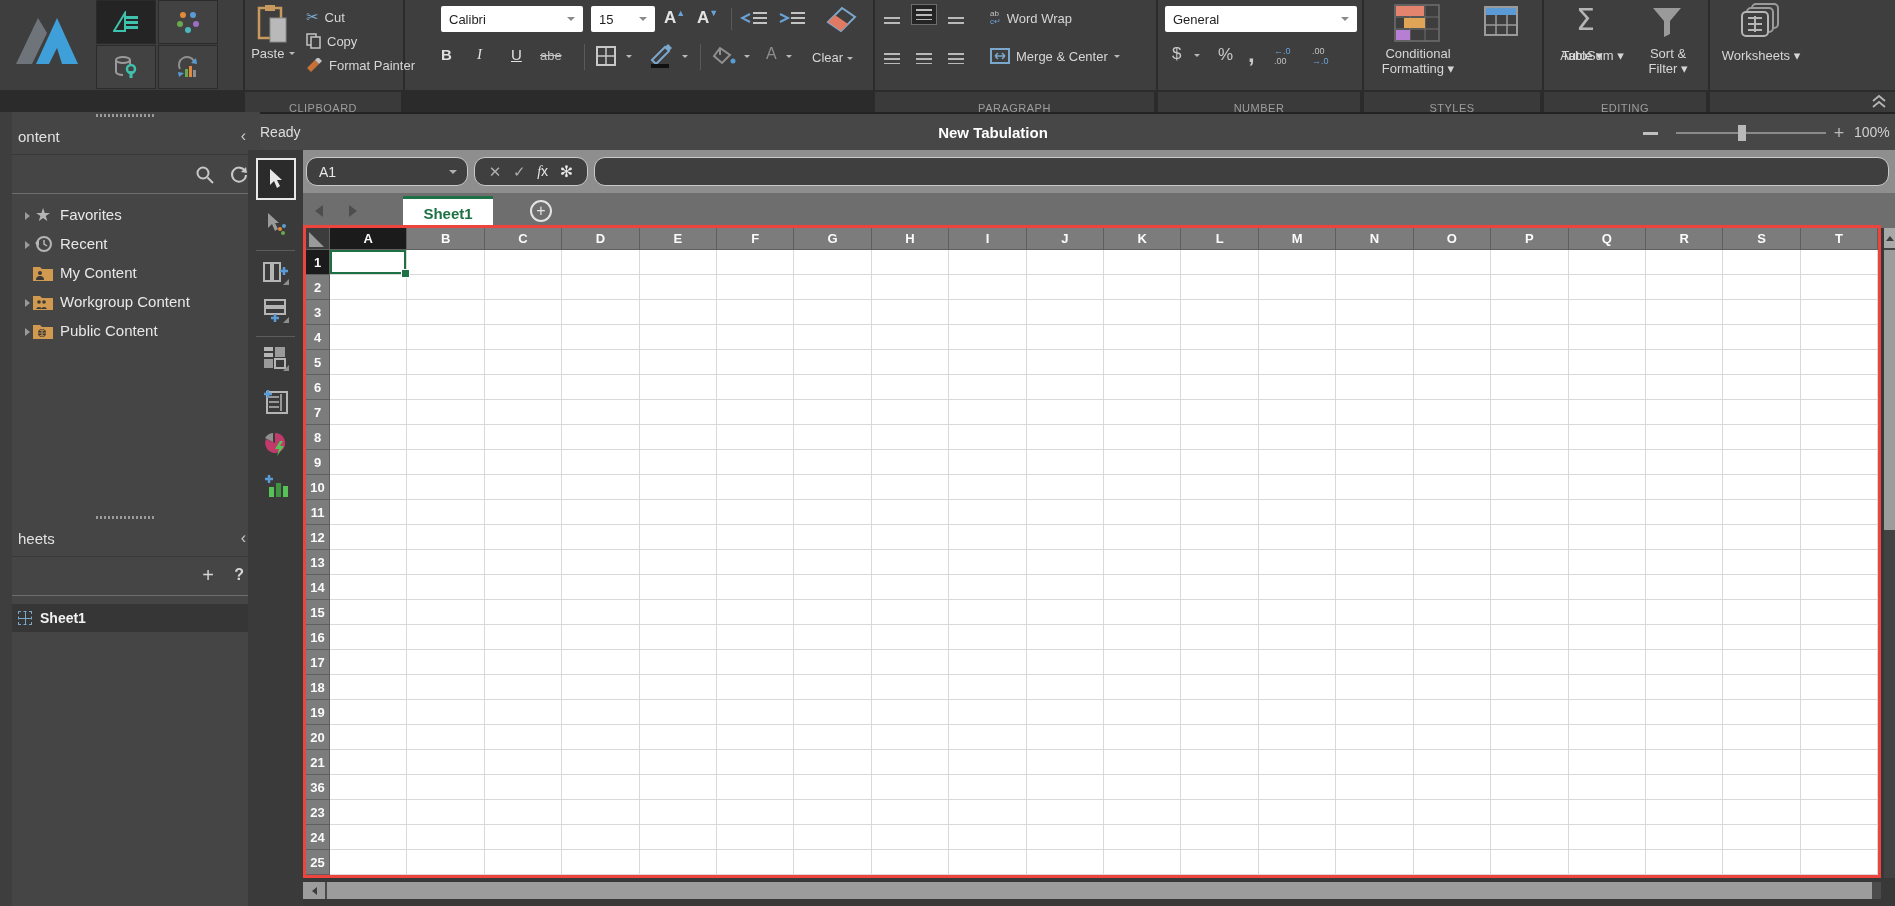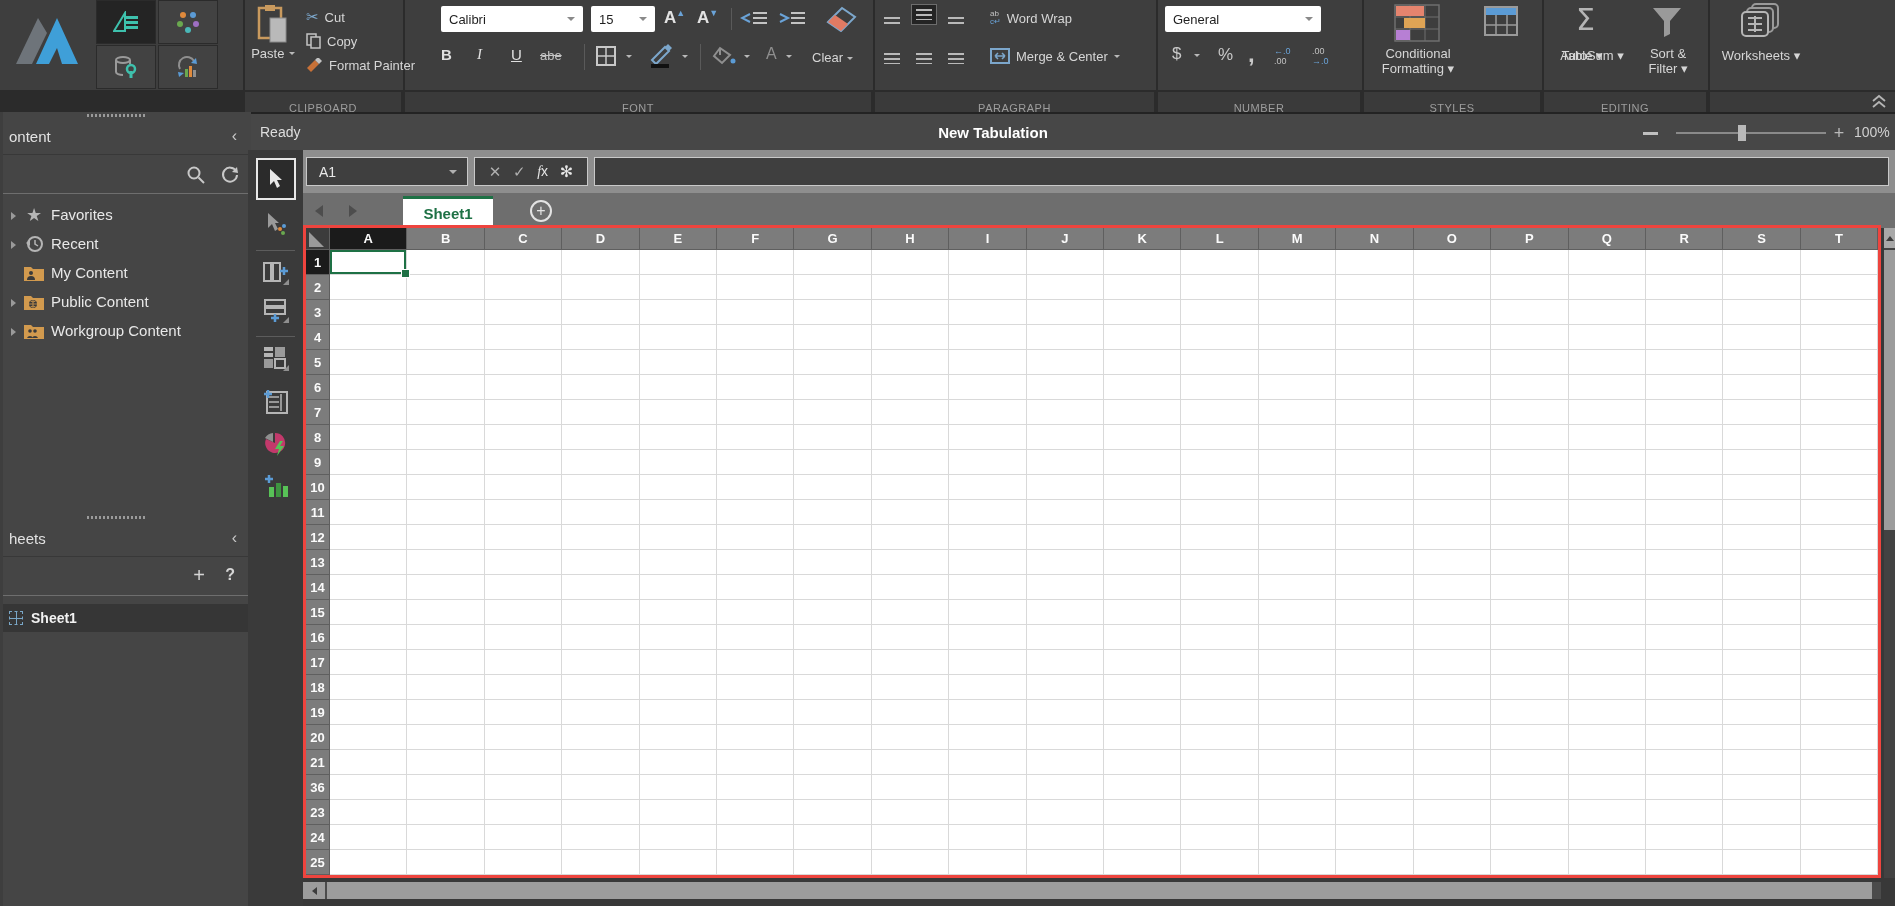--- a/index.html
+++ b/index.html
@@ -37,21 +37,21 @@
 
   
   #statusbar { position:absolute; left:248px; top:112px; width:1647px; height:38px; background:#474747;
                border-top:2px solid #232323; }
   #status-title { position:absolute; left:745px; top:50%; transform:translate(-50%,-50%);
                   color:#fff; font-weight:bold; font-size:15px; }
   .sb-ic { position:absolute; top:0; height:38px; display:flex; align-items:center; justify-content:center;
            color:#b9b9b9; }
 
   
-  #sidebar { position:absolute; left:3px; top:112px; width:248px; height:794px; background:#454545; }
+  #sidebar { position:absolute; left:12px; top:112px; width:248px; height:794px; background:#454545;text-align:right; }
   .grip { position:absolute; left:84px; width:60px; height:3px;
           background:repeating-linear-gradient(90deg,#9a9a9a 0 2px, transparent 2px 4px); }
   .paneltitle { position:absolute; left:0; width:248px; height:36px; color:#e2e2e2; font-size:15px;
                 display:flex; align-items:center; padding-left:6px; }
   .collapse-l { position:absolute; right:14px; color:#c9c9c9; font-size:16px; cursor:pointer; }
   .panelbar { position:absolute; left:0; width:248px; height:40px; border-top:1px solid #383838;
               border-bottom:1px solid #6e6e6e; }
   .treeitem { height:29px; display:flex; align-items:center; color:#e8e8e8; font-size:15px; padding-left:8px; }
   .tcaret { width:10px; display:inline-block; }
   .tcaret i { display:inline-block; width:0; height:0; border-top:4px solid transparent;
@@ -61,21 +61,21 @@
                 display:flex; align-items:center; color:#f2f2f2; font-weight:bold; font-size:14px; }
 
   
   #toolstrip { position:absolute; left:248px; top:150px; width:55px; height:756px; background:#3a3a3a; }
   .tool { position:absolute; left:50%; transform:translateX(-50%); display:flex; align-items:center; justify-content:center; }
   .tdiv { position:absolute; left:8px; width:39px; height:1px; background:#5c5c5c; }
 
   
   #formulabar { position:absolute; left:303px; top:150px; width:1592px; height:43px; background:#8e8e8e; }
   .fbox { position:absolute; top:7px; height:29px; background:#3f3f3f; border:1px solid #c9c9c9;
-          border-radius:0; display:flex; align-items:center; color:#e8e8e8; font-size:14px; }
+          border-radius:11px; display:flex; align-items:center; color:#e8e8e8; font-size:14px; }
 
   
   #tabrow { position:absolute; left:303px; top:193px; width:1592px; height:35px; background:#6e6e6e; }
   .tab-arrow { position:absolute; top:12px; width:0; height:0; border-top:6px solid transparent;
                border-bottom:6px solid transparent; }
   #sheettab { position:absolute; left:100px; top:3px; width:90px; height:32px; background:#fff;
               border-top:3px solid #1e7145; color:#1e7145; font-weight:bold; font-size:15px;
               display:flex; align-items:center; justify-content:center; }
   #addsheet { position:absolute; left:227px; top:7px; width:22px; height:22px; border:2px solid #e3e3e3;
               border-radius:50%; color:#e3e3e3; font-size:16px; line-height:18px; text-align:center; }
@@ -287,21 +287,21 @@
     <div style="position:absolute; left:948px; top:50px;"><span class="alines a3"></span></div>
     <div class="btn-row-item" style="left:990px; top:48px;">
       <svg width="20" height="16" viewBox="0 0 20 16">
         <rect x="1" y="1" width="18" height="14" fill="none" stroke="#7ca7cc" stroke-width="2"></rect>
         <path d="M5 8 H15 M5 8 l3 -3 M5 8 l3 3 M15 8 l-3 -3 M15 8 l-3 3" stroke="#7ca7cc" stroke-width="1.5" fill="none"></path>
       </svg>
       <span>Merge &amp; Center</span>
       <span class="caret-down caret-sm"></span>
     </div>
 
-    <div class="combo" style="left:1165px; top:6px; width:156px; height:26px;">
+    <div class="combo" style="left:1165px; top:6px; width:192px; height:26px;">
       <span>General</span>
       <span class="caret-down"></span>
     </div>
     <div style="position:absolute; left:1172px; top:44px; color:#c8c8c8; font-size:17px;">$</div>
     <span class="caret-down caret-sm" style="position:absolute; left:1194px; top:54px;"></span>
     <div style="position:absolute; left:1218px; top:45px; color:#c8c8c8; font-size:17px;">%</div>
     <div style="position:absolute; left:1248px; top:40px; color:#c8c8c8; font-size:24px; font-weight:bold;">,</div>
     <div class="mini2" style="position:absolute; left:1274px; top:46px; font-size:9px; line-height:10px;">
       <span class="blue">←.0</span><br>
       <span>.00</span>
@@ -344,21 +344,20 @@
         <rect x="12" y="2" width="26" height="24" rx="4" fill="none" stroke="#9a9a9a" stroke-width="2"></rect>
         <rect x="7" y="6" width="26" height="24" rx="4" fill="#3e3e3e" stroke="#9a9a9a" stroke-width="2"></rect>
         <rect x="2" y="10" width="26" height="24" rx="4" fill="#3e3e3e" stroke="#b5b5b5" stroke-width="2"></rect>
         <path d="M8 16 h14 M8 22 h14 M8 28 h14 M15 14 v16" stroke="#b5b5b5" stroke-width="2"></path>
       </svg>
     </div>
     <div class="rlabel" style="position:absolute; left:1716px; top:48px; width:90px; text-align:center;">Worksheets ▾</div>
 
     <div id="label-strip">
       <div class="glabel" style="left:245px; width:156px;">CLIPBOARD</div>
-      <div class="glabel" style="left:405px; width:466px;">FONT</div>
       <div class="glabel" style="left:875px; width:279px;">PARAGRAPH</div>
       <div class="glabel" style="left:1158px; width:202px;">NUMBER</div>
       <div class="glabel" style="left:1364px; width:176px;">STYLES</div>
       <div class="glabel" style="left:1544px; width:162px;">EDITING</div>
       <div class="glabel" style="left:1710px; width:185px;"></div>
       <svg style="position:absolute; right:8px; top:4px;" width="16" height="14" viewBox="0 0 16 14">
         <path d="M2 7 L8 2 L14 7 M2 13 L8 8 L14 13" fill="none" stroke="#b5b5b5" stroke-width="1.8"></path>
       </svg>
     </div>
   </div>
@@ -414,44 +413,44 @@
         <div class="treeitem">
           <span class="tcaret"></span>
           <span class="ticon">
             <svg width="20" height="16" viewBox="0 0 20 16">
               <path d="M0 2 h7 l2 2 h11 v12 h-20 Z" fill="#d29a4e"></path>
               <circle cx="7" cy="8" r="2" fill="#3a3a3a"></circle>
               <path d="M3 15 a4 4 0 0 1 8 0 Z" fill="#3a3a3a"></path>
             </svg>
           </span>
           <span>My Content</span>
-        </div>
-        <div class="treeitem">
-          <span class="tcaret"><i></i></span>
-          <span class="ticon">
-            <svg width="20" height="16" viewBox="0 0 20 16">
-              <path d="M0 2 h7 l2 2 h11 v12 h-20 Z" fill="#d29a4e"></path>
-              <circle cx="9" cy="10" r="4" fill="#3a3a3a"></circle>
-              <path d="M5 10 h8 M9 6 v8 M6.5 7.2 a5 5 0 0 0 5 0 M6.5 12.8 a5 5 0 0 1 5 0" stroke="#d29a4e" stroke-width="0.8" fill="none"></path>
-            </svg>
-          </span>
-          <span>Public Content</span>
         </div>
         <div class="treeitem">
           <span class="tcaret"><i></i></span>
           <span class="ticon">
             <svg width="20" height="16" viewBox="0 0 20 16">
               <path d="M0 2 h7 l2 2 h11 v12 h-20 Z" fill="#d29a4e"></path>
               <circle cx="6" cy="8" r="1.8" fill="#3a3a3a"></circle>
               <circle cx="11" cy="8" r="1.8" fill="#3a3a3a"></circle>
               <path d="M3 15 a3.2 3.2 0 0 1 6 0 Z" fill="#3a3a3a"></path>
               <path d="M8 15 a3.2 3.2 0 0 1 6 0 Z" fill="#3a3a3a"></path>
             </svg>
           </span>
           <span>Workgroup Content</span>
+        </div>
+        <div class="treeitem">
+          <span class="tcaret"><i></i></span>
+          <span class="ticon">
+            <svg width="20" height="16" viewBox="0 0 20 16">
+              <path d="M0 2 h7 l2 2 h11 v12 h-20 Z" fill="#d29a4e"></path>
+              <circle cx="9" cy="10" r="4" fill="#3a3a3a"></circle>
+              <path d="M5 10 h8 M9 6 v8 M6.5 7.2 a5 5 0 0 0 5 0 M6.5 12.8 a5 5 0 0 1 5 0" stroke="#d29a4e" stroke-width="0.8" fill="none"></path>
+            </svg>
+          </span>
+          <span>Public Content</span>
         </div>
       </div>
 
     <div class="grip" style="top:404px;"></div>
     <div class="paneltitle" style="top:408px;">
       <span>heets</span>
       <span class="collapse-l">‹</span>
     </div>
     <div class="panelbar" style="top:444px;">
       <span style="position:absolute; right:46px; top:7px; color:#d5d5d5; font-size:20px;">+</span>

